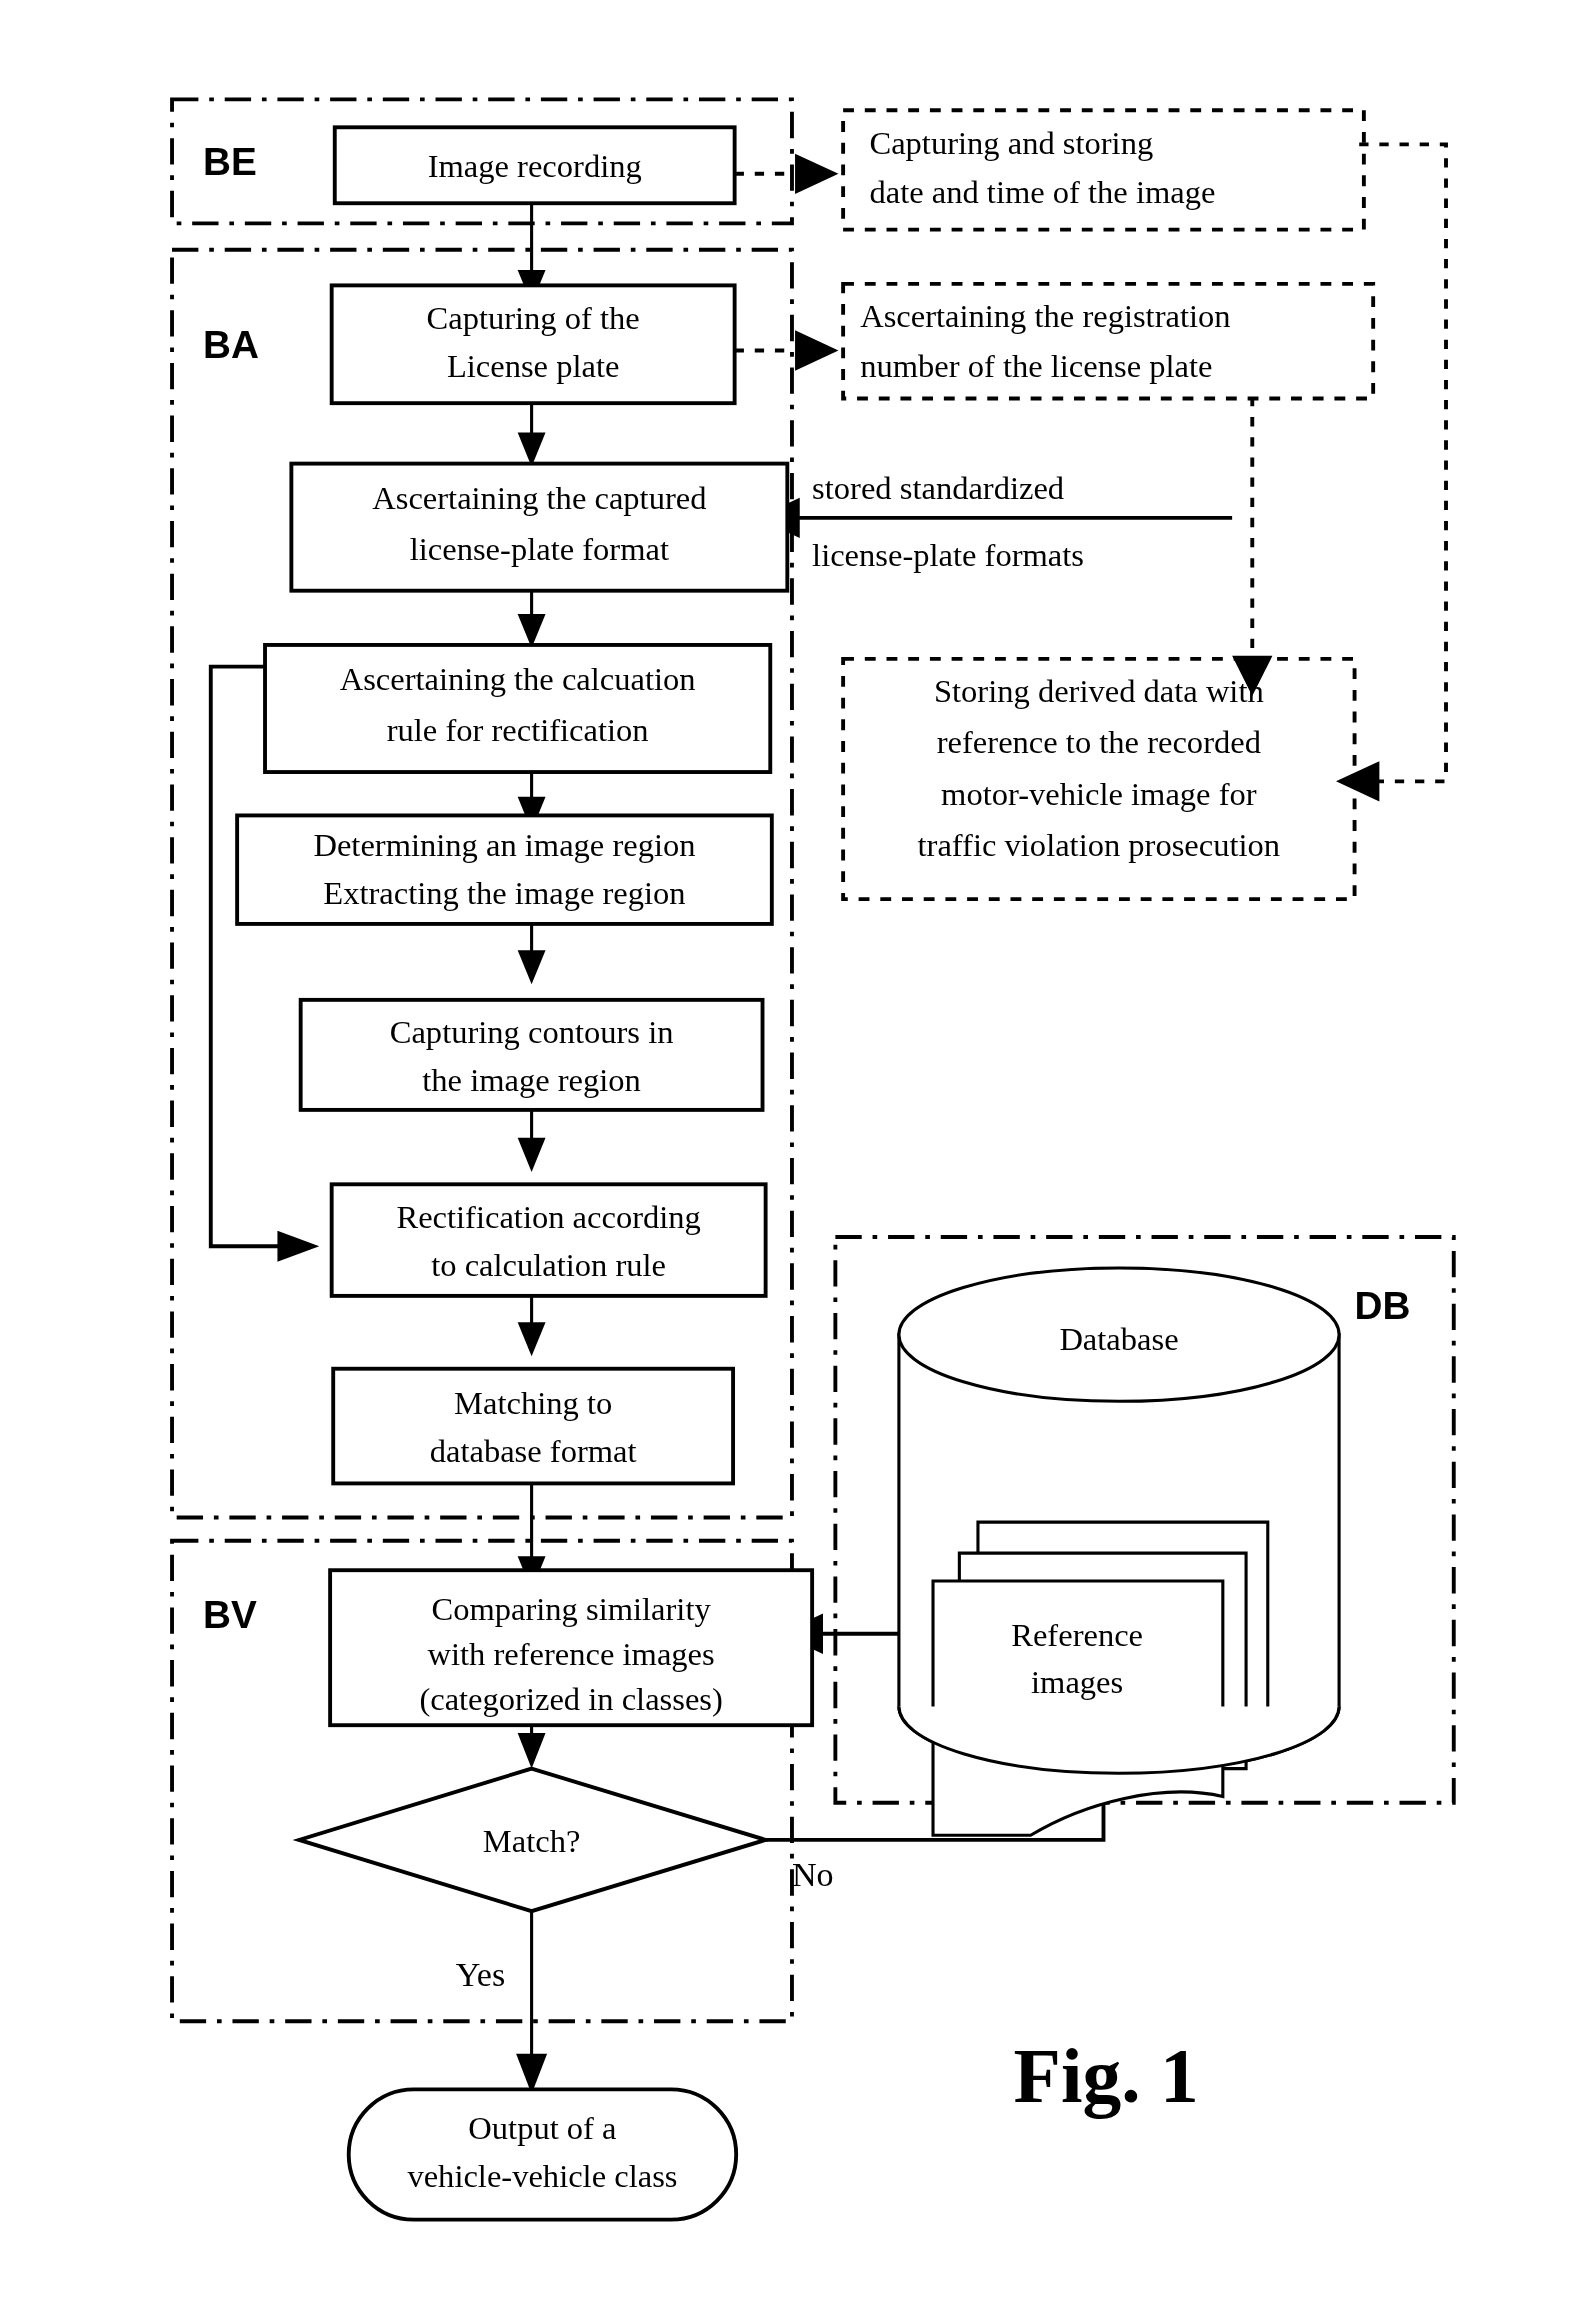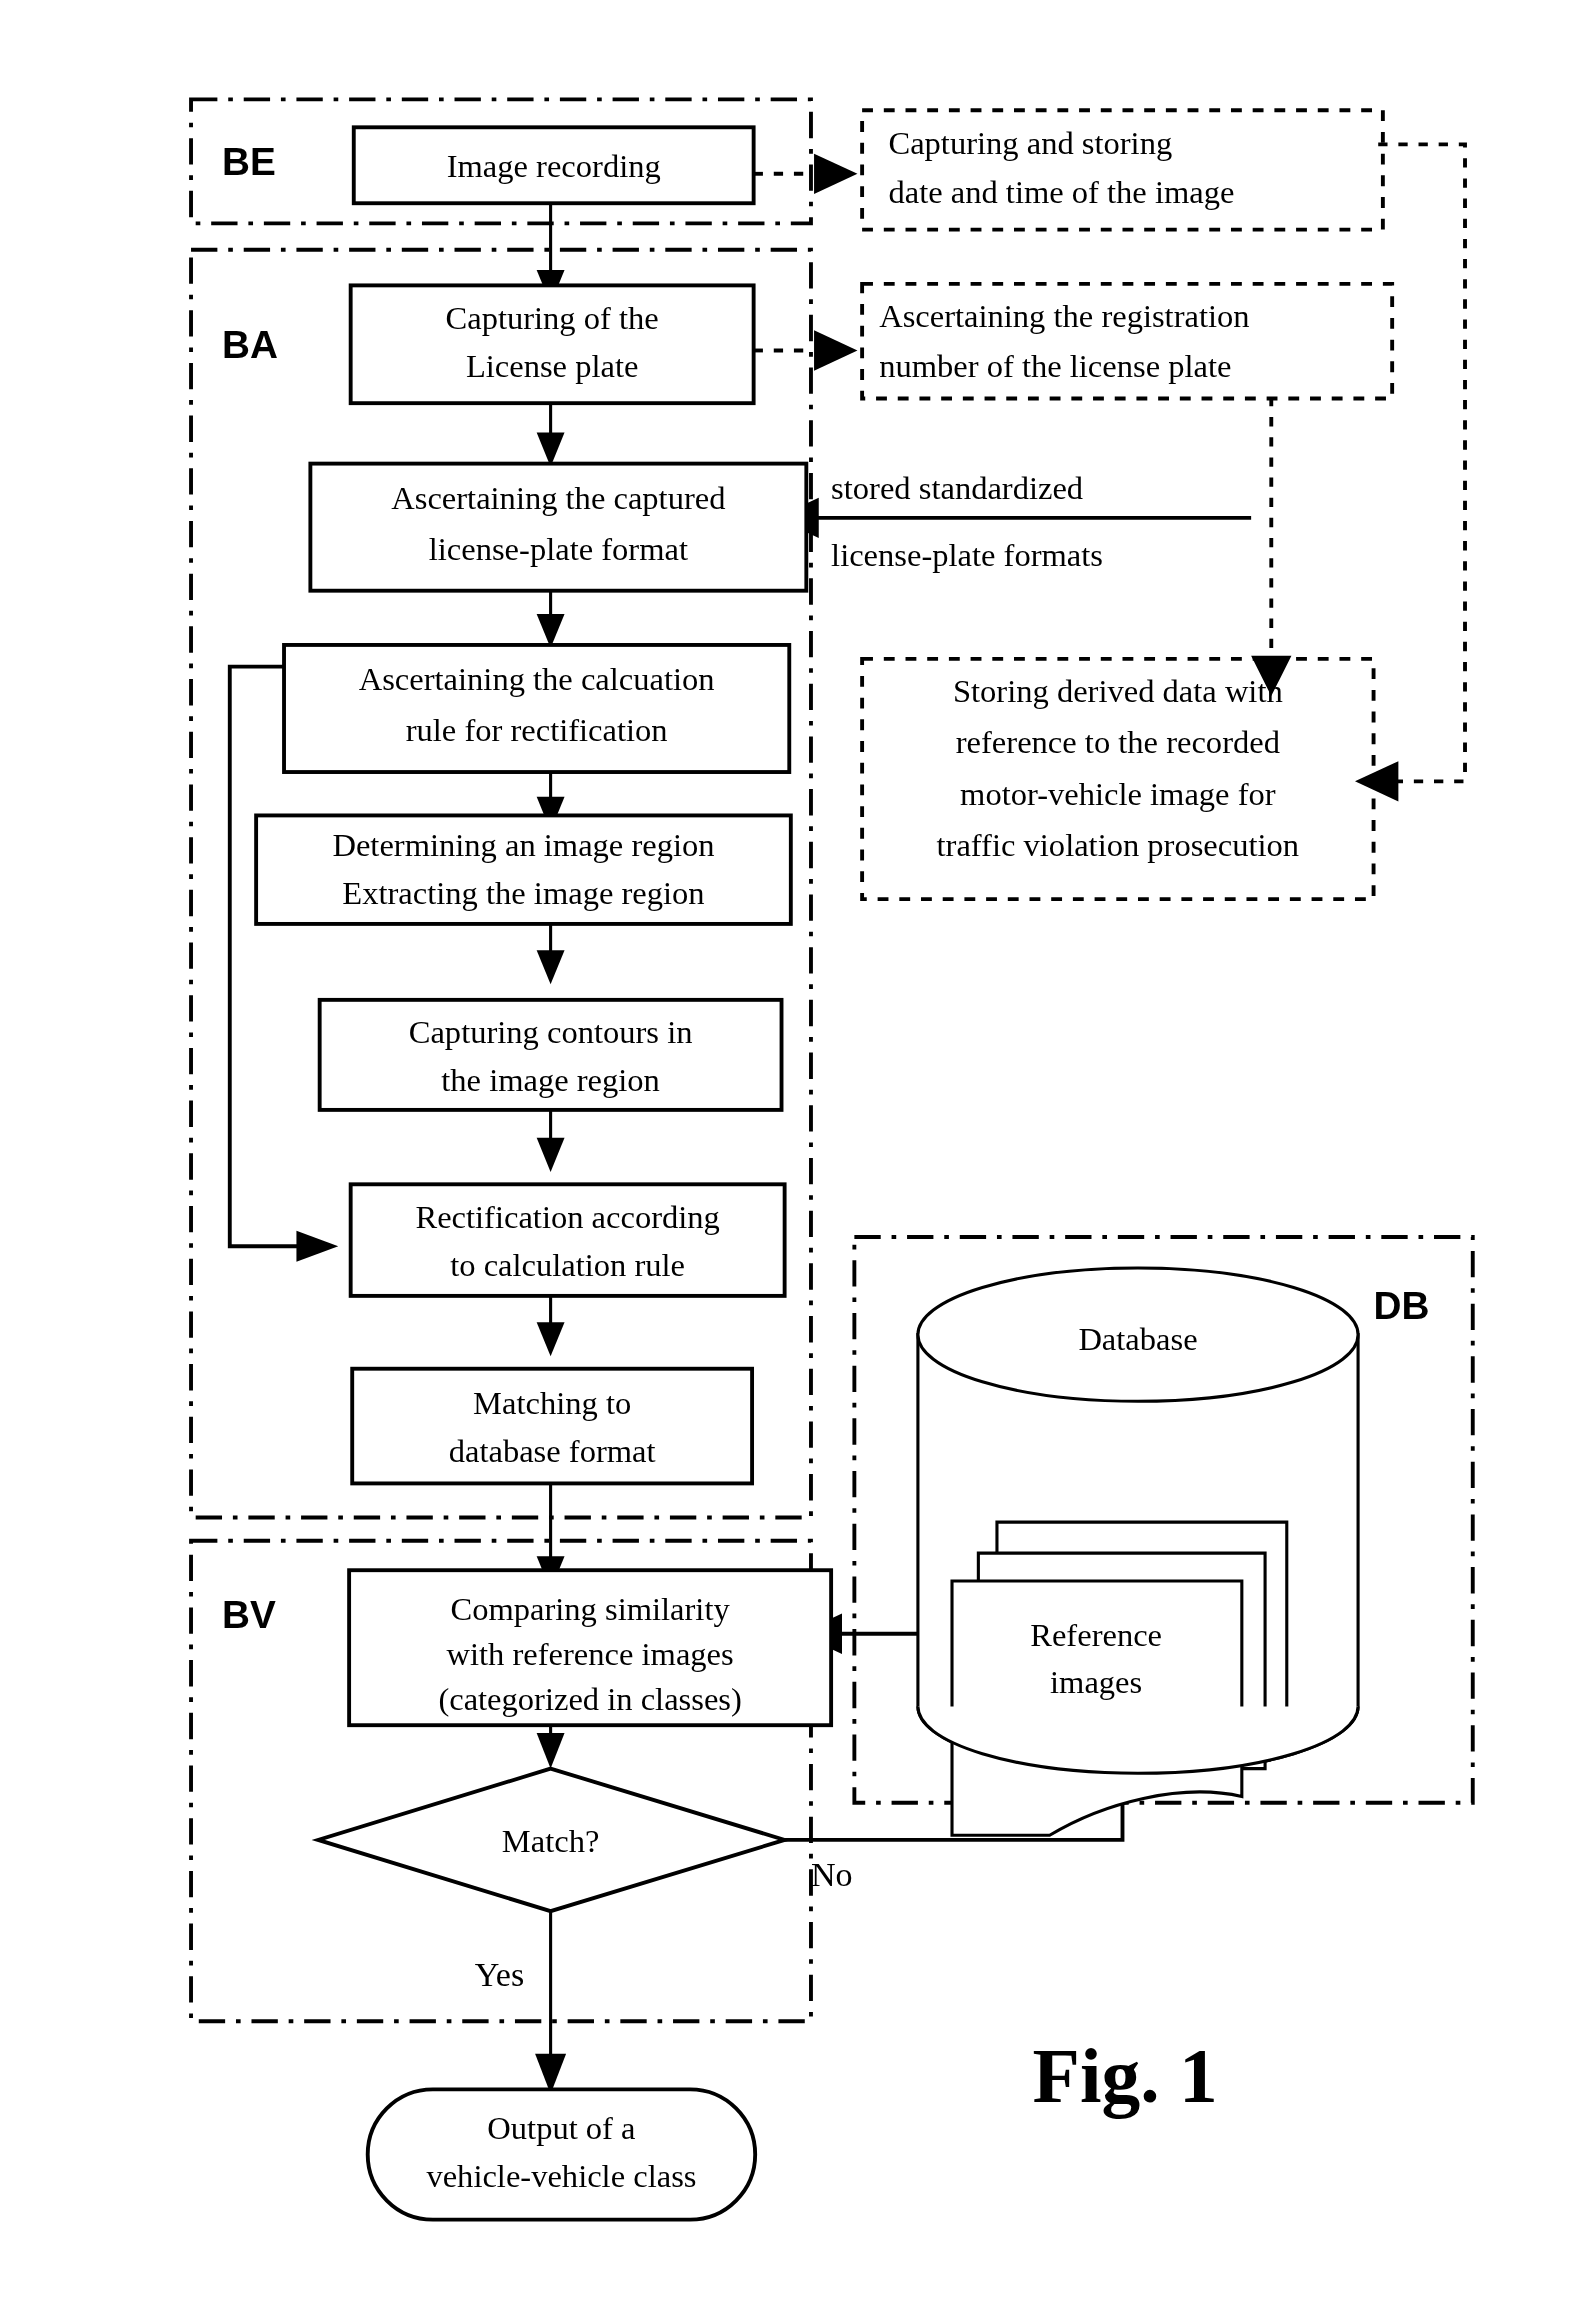--- a/index.html
+++ b/index.html
@@ -14,21 +14,20 @@
     color: #000000;
     position: relative;
     overflow: hidden;
   }
   #figure-root {
     position: absolute;
     top: 0;
     left: 0;
     width: 1497px;
     height: 2319px;
-    margin-left: 19px;
   }
   svg { display: block; }
   .flowtext {
     font-family: "Liberation Serif", "DejaVu Serif", serif;
     font-size: 42px;
     fill: #000000;
   }
   .grouplabel {
     font-family: "Liberation Sans", "DejaVu Sans", sans-serif;
     font-size: 50px;

